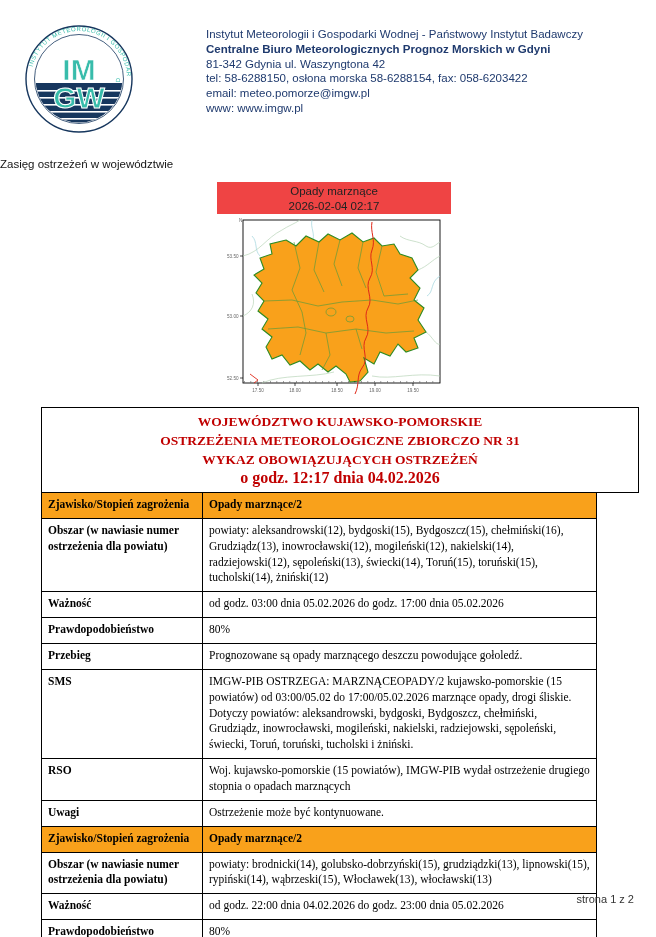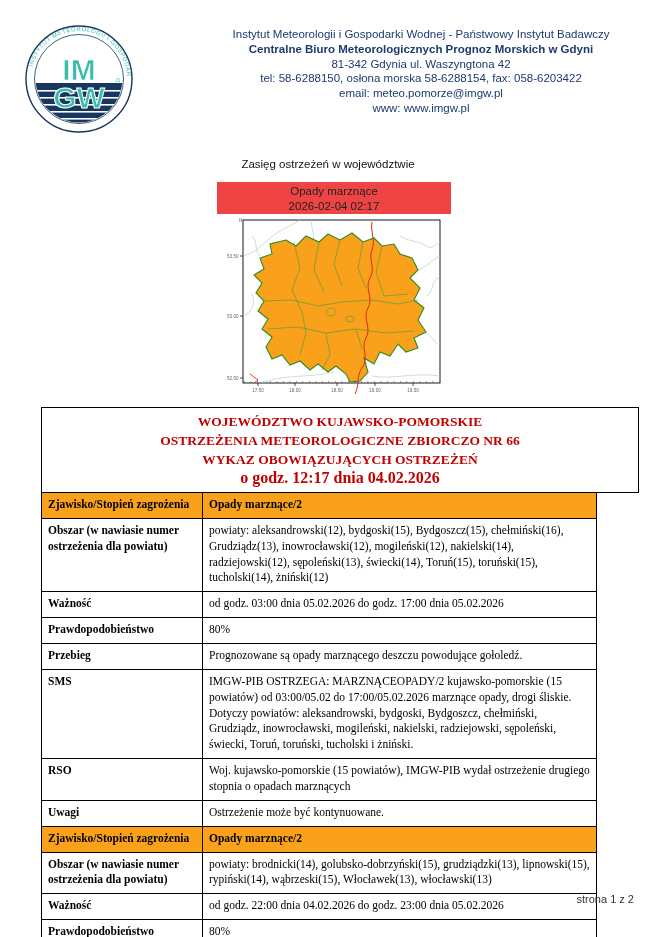--- a/index.html
+++ b/index.html
@@ -3,28 +3,28 @@
 <meta charset="utf-8">
 <style>
   html,body{margin:0;padding:0;background:#ffffff;}
   .page{
     position:relative;width:656px;height:937px;background:#ffffff;overflow:hidden;
     font-family:"Liberation Serif",serif;color:#000;
   }
   
   .logo{position:absolute;left:24px;top:24px;width:110px;height:110px;}
   .addr{
-    position:absolute;right:20px;top:27px;width:430px;text-align:center;
+    position:absolute;right:20px;top:27px;width:430px;text-align:left;
     font-family:"Liberation Sans",sans-serif;font-size:11.5px;line-height:14.8px;
     color:#1f3a6e;
   }
   .addr .b{font-weight:bold;}
   
   .map-caption{
-    position:absolute;left:0;top:158px;width:656px;text-align:center;
+    position:absolute;left:0;top:158px;width:656px;text-align:left;
     font-family:"Liberation Sans",sans-serif;font-size:11.5px;color:#151515;
   }
   .event-box{
     position:absolute;left:217px;top:182px;width:234px;height:32px;background:#ef4444;
     font-family:"Liberation Sans",sans-serif;font-size:11.5px;line-height:15px;color:#222;
     text-align:center;padding-top:2px;box-sizing:border-box;
   }
   .map-wrap{position:absolute;left:222px;top:216px;width:220px;height:196px;}
   .tick-label{font-family:"Liberation Sans",sans-serif;font-size:4.6px;fill:#666;}
   
@@ -167,21 +167,21 @@
     <text x="36" y="176" text-anchor="middle" class="tick-label">17.50</text>
     <text x="73" y="176" text-anchor="middle" class="tick-label">18.00</text>
     <text x="115" y="176" text-anchor="middle" class="tick-label">18.50</text>
     <text x="153" y="176" text-anchor="middle" class="tick-label">19.00</text>
     <text x="191" y="176" text-anchor="middle" class="tick-label">19.50</text>
   </svg>
 
   <div class="bulletin">
     <div class="title-box">
       <div class="tl">WOJEWÓDZTWO KUJAWSKO-POMORSKIE</div>
-      <div class="tl">OSTRZEŻENIA METEOROLOGICZNE  ZBIORCZO  NR 66</div>
+      <div class="tl">OSTRZEŻENIA METEOROLOGICZNE  ZBIORCZO  NR 31</div>
       <div class="tl">WYKAZ  OBOWIĄZUJĄCYCH OSTRZEŻEŃ</div>
       <div class="tl tl4">o godz. 12:17 dnia 04.02.2026</div>
     </div>
 
     <table class="warn">
       <tbody>
         <tr class="orange">
           <td class="lab">Zjawisko/Stopień zagrożenia</td>
           <td>Opady marznące/2</td>
         </tr>

